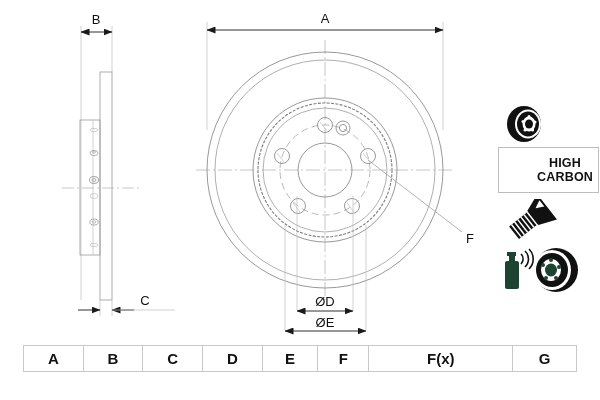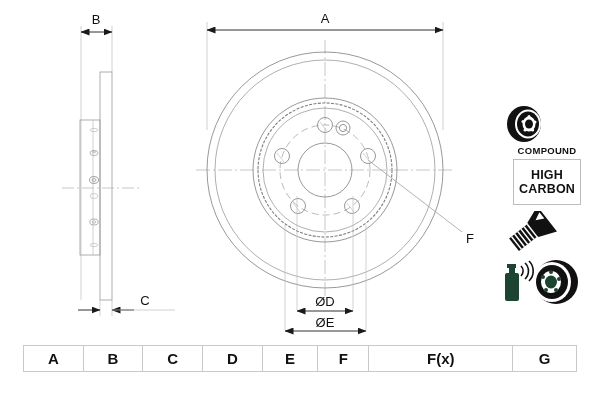--- a/index.html
+++ b/index.html
@@ -31,20 +31,21 @@
   
   #badges{position:absolute;left:498px;top:104px;width:98px;}
   .badge{width:98px;text-align:center;}
   .hc-box{
     width:66px;height:44px;margin:3px auto 0 auto;
     border:1px solid #bdbdbd;background:#fff;
     display:flex;align-items:center;justify-content:center;
     flex-direction:column;
     font-weight:bold;font-size:12.5px;line-height:14px;color:#111;
     letter-spacing:.2px;
+    padding-left:33px;
   }
   .compound-cap{
     font-weight:bold;font-size:9.5px;letter-spacing:.3px;color:#111;
     margin-top:1px;
   }
 </style>
 </head>
 <body>
 
 <div id="stage">
@@ -162,21 +163,20 @@
         <ellipse cx="30" cy="20" rx="11" ry="12.5" fill="#111"></ellipse>
         <ellipse cx="31" cy="20" rx="6.5" ry="7.5" fill="#fff"></ellipse>
         <ellipse cx="31" cy="20" rx="4" ry="4.6" fill="#111"></ellipse>
         <circle cx="31" cy="12.6" r="1.5" fill="#fff"></circle>
         <circle cx="37" cy="18" r="1.5" fill="#fff"></circle>
         <circle cx="34.6" cy="26" r="1.5" fill="#fff"></circle>
         <circle cx="27" cy="26" r="1.5" fill="#fff"></circle>
         <circle cx="25" cy="17.5" r="1.5" fill="#fff"></circle>
         <path d="M9 9 A18 18 0 0 0 9 31" fill="none" stroke="#fff" stroke-width="1.6"></path>
       </svg>
-      <div class="compound-cap">COMPOUND</div>
     </div>
 
     <div class="badge">
       <div class="hc-box">
         <span>HIGH</span>
         <span>CARBON</span>
       </div>
     </div>
 
     <div class="badge" style="margin-top:6px;">

